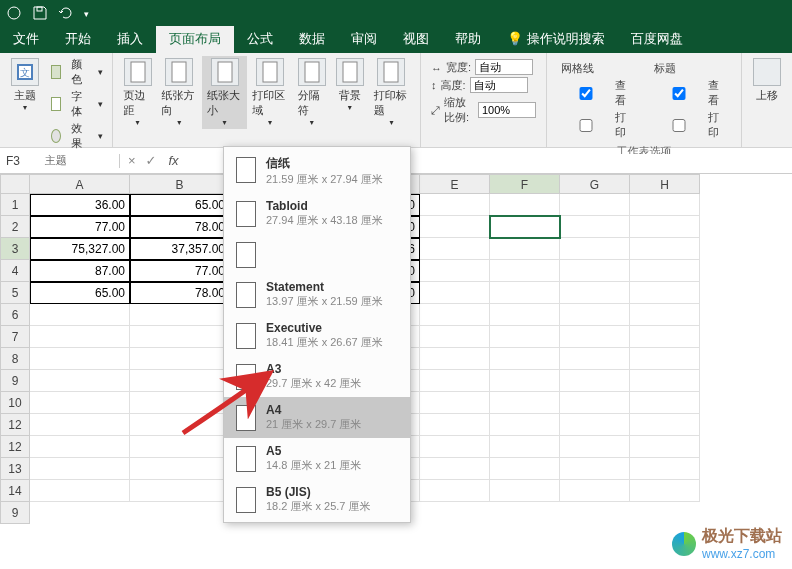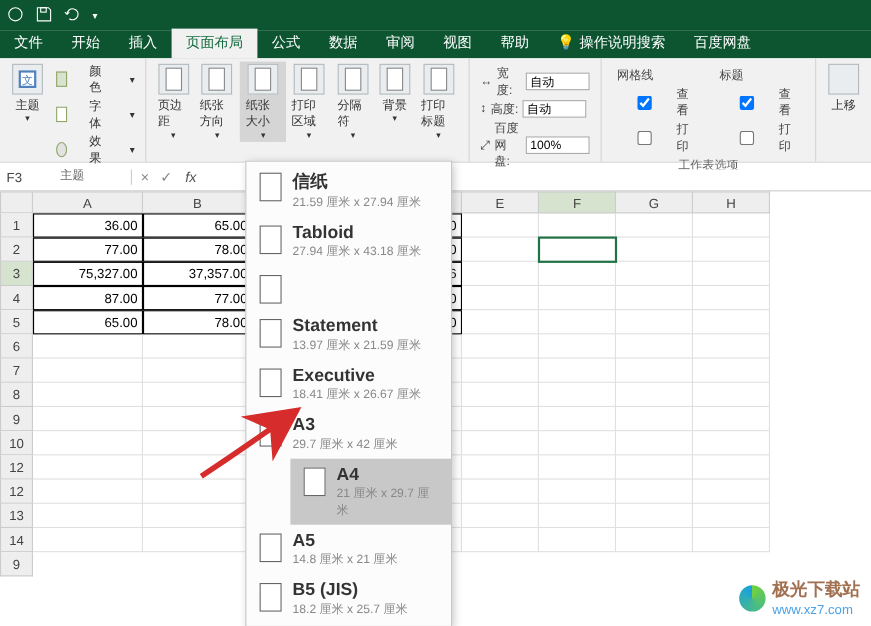--- a/index.html
+++ b/index.html
@@ -14,21 +14,21 @@
 .tab { padding: 4px 13px 5px; cursor: pointer; }
 .tab.active { background: #f1f1f1; color: #166b3e; }
 
 .ribbon { height: 95px; background: #f1f1f1; border-bottom: 1px solid #d4d4d4; display: flex; }
 .ribbon-group { border-right: 1px solid #d4d4d4; padding: 3px 6px 1px; display: flex; flex-direction: column; }
 .group-content { flex: 1; display: flex; align-items: flex-start; }
 .group-label { font-size: 11px; color: #666; text-align: center; height: 16px; line-height: 16px; }
 .big-btn { display: flex; flex-direction: column; align-items: center; padding: 2px 5px; cursor: pointer; font-size: 11px; color: #333; }
 .big-btn .ico { width: 28px; height: 28px; margin-bottom: 2px; background: #eaedef; border: 1px solid #b3b9bd; display: flex; align-items: center; justify-content: center; }
 .big-btn.active { background: #d5d5d5; }
-.small-row { display: flex; align-items: center; font-size: 11px; color: #333; padding: 1px 3px; gap: 20px; cursor: pointer; }
+.small-row { display: flex; align-items: center; font-size: 11px; color: #333; padding: 1px 3px; gap: 10px; cursor: pointer; }
 .small-row .ico-s { width: 14px; height: 14px; background: #d8e2cc; border: 1px solid #8fa76a; }
 .drop { font-size: 9px; margin-left: 2px; }
 
 .size-group { display: flex; flex-direction: column; padding: 2px 4px 0; }
 .size-row { display: flex; align-items: center; font-size: 11px; color: #444; gap: 4px; padding: 1px 0; }
 .size-row input { width: 58px; font-size: 11px; border: 1px solid #ababab; padding: 1px 3px; background: #fff; }
 .cb { width: 13px; height: 13px; }
 
 .namebox-row { height: 26px; border-bottom: 1px solid #ccc; display: flex; align-items: center; background: #fff; }
 .namebox { width: 120px; border-right: 1px solid #ccc; padding: 0 6px; font-size: 12px; color: #444; }
@@ -45,24 +45,24 @@
 .cells { margin-left: 30px; margin-top: 0; }
 .cellrow { display: flex; }
 .cell { height: 22px; border: 1px solid #e0e0e0; border-left: none; border-top: none; font-size: 12px; padding: 0 4px; display: flex; align-items: center; justify-content: flex-end; }
 .cell.hdr { font-weight: bold; justify-content: center; border: 1px solid #000; }
 .cell.bordered { border: 1px solid #000; }
 .cell.sel { outline: 2px solid #217346; outline-offset: -1px; background: #fff; z-index: 2; }
 .rowhead.sel, .colhead.sel { background: #d5e3cf; }
 
 .dropdown-menu { position: absolute; top: 146px; left: 223px; width: 188px; background: #fcfcfc; border: 1px solid #c6c6c6; box-shadow: 2px 2px 8px rgba(0,0,0,0.25); z-index: 200; padding: 2px 0; }
 .ps-item { display: flex; gap: 10px; padding: 6px 10px 6px 12px; cursor: pointer; }
-.ps-item:hover, .ps-item.hov { background: #c8c8c8; margin-left: 40px; }
+.ps-item:hover, .ps-item.hov { background: #c8c8c8; }
 .ps-ico { width: 20px; height: 26px; border: 1px solid #666; background: #fff; flex-shrink: 0; margin-top: 2px; }
 .ps-text { display: flex; flex-direction: column; }
-.ps-name { font-size: 16px; color: #333; font-weight: 600; }
+.ps-name { font-size: 12px; color: #333; font-weight: 600; }
 .ps-dim { font-size: 11px; color: #888; }
 
 .arrow { position: absolute; top: 365px; left: 175px; z-index: 300; pointer-events: none; }
 
 .watermark { position: absolute; bottom: 8px; right: 10px; display: flex; align-items: center; gap: 6px; z-index: 400; }
 .watermark .logo { width: 24px; height: 24px; border-radius: 50%; background: conic-gradient(#70d040, #18a0e0); }
 .watermark .t1 { font-size: 16px; color: #a07050; font-weight: bold; }
 .watermark .t2 { font-size: 12px; color: #4aa2e8; }
 </style>
 </head>
@@ -211,21 +211,21 @@
             <span>宽度:</span>
             <input value="自动" style="">
           </div>
       <div class="size-row">
             <span>↕</span>
             <span>高度:</span>
             <input value="自动" style="">
           </div>
       <div class="size-row">
             <span>⤢</span>
-            <span>百度网盘:</span>
+            <span>缩放比例:</span>
             <input value="100%" style="">
           </div>
     </div>
       </div>
   </div>
 
   <div class="ribbon-group">
     <div class="group-content">
         <div style="display:flex;gap:12px;padding:2px 4px;">
       <div class="size-group">

